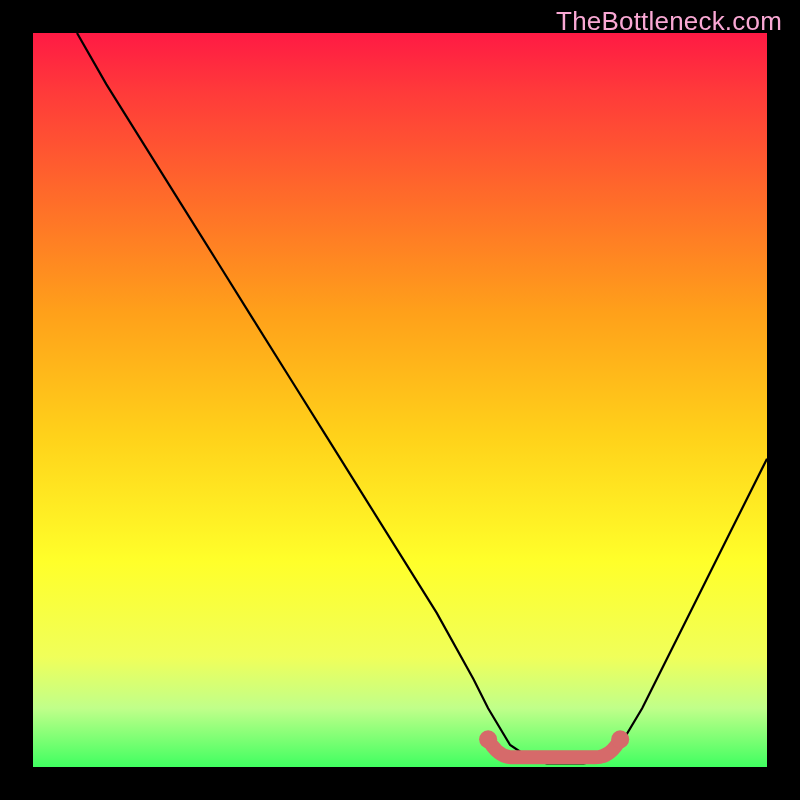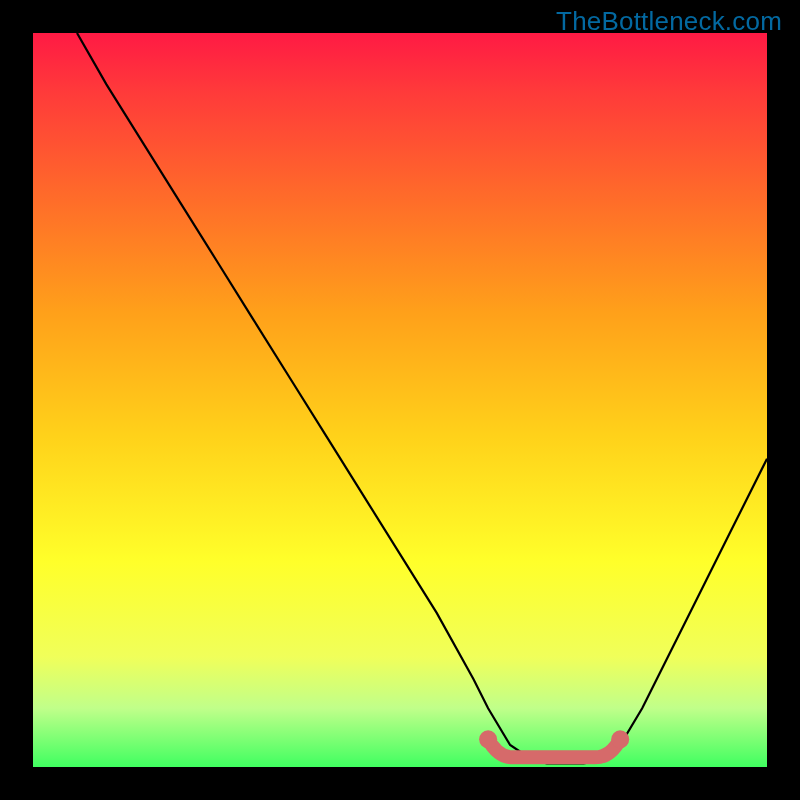--- a/index.html
+++ b/index.html
@@ -31,21 +31,21 @@
       #ffff2a 72%,
       #f0ff5a 85%,
       #c0ff8a 92%,
       #40ff60 100%
     );
   }
   .watermark {
     position: absolute;
     top: 6px;
     right: 18px;
-    color: #0369a1;
+    color: #f9a8d4;
     font-family: Arial, Helvetica, sans-serif;
     font-size: 26px;
     letter-spacing: 0.2px;
     user-select: none;
   }
   .curve {
     position: absolute;
     left: 0;
     top: 0;
     width: 734px;

